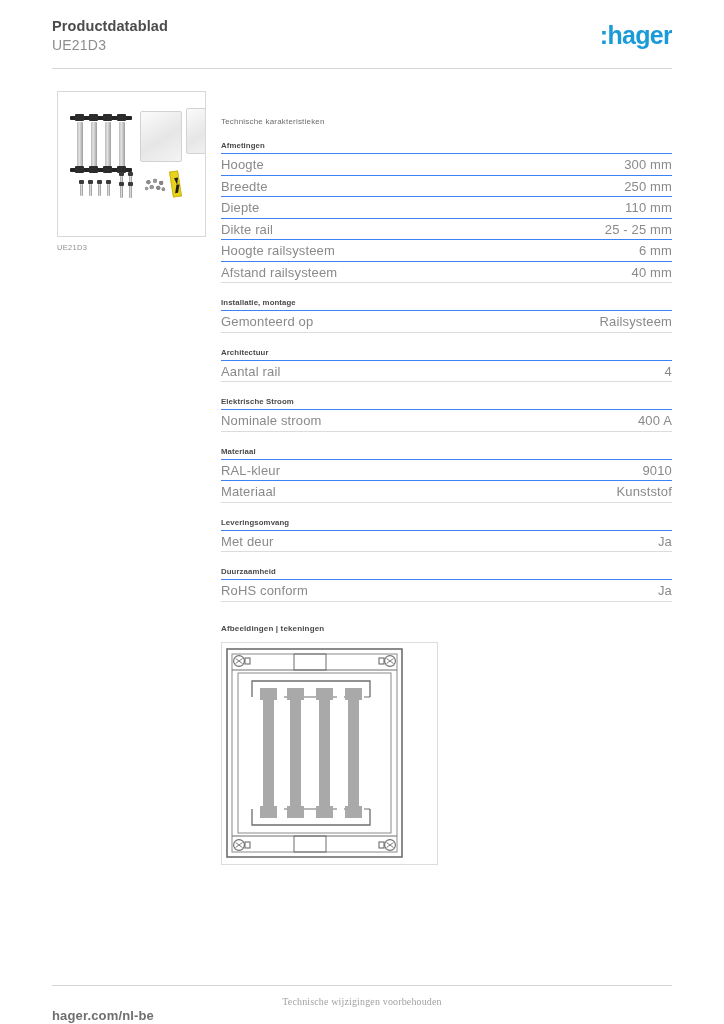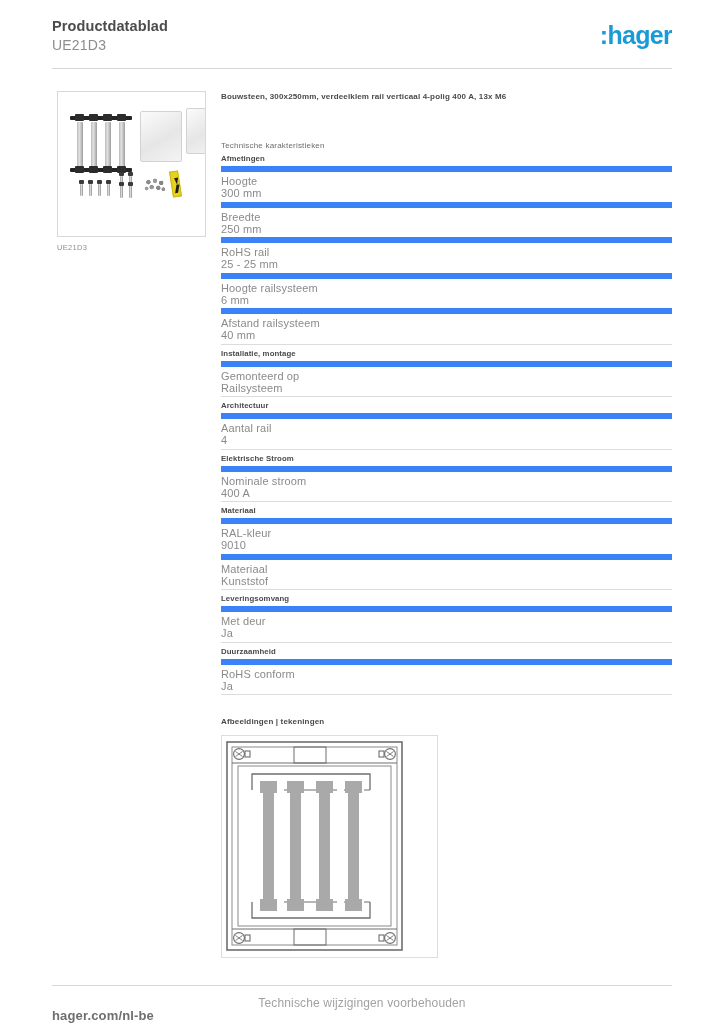--- a/index.html
+++ b/index.html
@@ -158,47 +158,46 @@
     width: 451px;
   }
   .product-desc {
     font-size: 8px;
     font-weight: bold;
     color: #4a4a4a;
     letter-spacing: 0.15px;
     line-height: 11px;
   }
   .tech-heading {
-    margin-top: 39px;
+    margin-top: 26px;
     font-size: 8px;
     font-weight: normal;
     color: #6d6d6d;
     letter-spacing: 0.2px;
   }
 
   
-  .spec-group { margin-top: 4px; }
+  .spec-group { margin-top: 15px; }
   .spec-group:first-of-type { }
   .group-title {
     font-size: 7.8px;
     font-weight: bold;
     color: #4a4a4a;
     letter-spacing: 0.1px;
     padding-bottom: 3px;
   }
   .spec-row {
     display: flex;
     justify-content: space-between;
     align-items: baseline;
-    border-top: 6px solid #3b82f6;
+    border-top: 1px solid #3b82f6;
     padding: 3px 0 2.5px 0;
-    font-size: 11px;
+    font-size: 13px;
     color: #8a8a8a;
     letter-spacing: 0.15px;
-    flex-direction: column;
   }
   .spec-group .spec-row:last-child { border-bottom: 1px solid #dcdcdc; }
   .spec-label { white-space: nowrap; }
   .spec-value { white-space: nowrap; text-align: center; }
 
   
   .draw-heading {
     margin-top: 22px;
     font-size: 8px;
     font-weight: bold;
@@ -230,21 +229,21 @@
     height: 14px;
   }
   .footer-left {
     position: absolute; left: 0; top: 12px;
     font-size: 13px; font-weight: bold;
     color: #6f6f6f; letter-spacing: 0.15px;
   }
   .footer-center {
     position: absolute; left: 50%; top: 0;
     transform: translateX(-50%);
-    font-size: 12px; color: #a2a2a2; letter-spacing: 0.15px;
+    font-size: 10px; color: #a2a2a2; letter-spacing: 0.15px; font-family: Liberation Serif, serif;
   }
   .footer-right {
     position: absolute; right: 0; top: 8px;
     font-size: 13px; font-weight: bold;
     color: #6f6f6f; letter-spacing: 0.15px; margin-top: 47px;
   }
 </style>
 </head>
 <body>
 
@@ -296,36 +295,39 @@
       <div class="screw-head" style="left:70px; top:80px;"></div>
       <div class="screw" style="left:62px; top:94px;"></div>
       <div class="screw-head" style="left:61px; top:90px;"></div>
       <div class="screw" style="left:71px; top:94px;"></div>
       <div class="screw-head" style="left:70px; top:90px;"></div>
     </div>
   </div>
   <div class="photo-caption">UE21D3</div>
 
   <div class="main">
-    <div class="product-desc">Bouwsteen, 300x250mm, verdeelklem rail verticaal 4-polig 400 A, 13x M6</div>
     <div class="tech-heading">Technische karakteristieken</div>
 
     <div id="spec-table">
         <div class="spec-group">
           <div class="group-title">Afmetingen</div>
           <div class="spec-row">
             <span class="spec-label">Hoogte</span>
             <span class="spec-value">300 mm</span>
           </div>
           <div class="spec-row">
             <span class="spec-label">Breedte</span>
             <span class="spec-value">250 mm</span>
           </div>
           <div class="spec-row">
-            <span class="spec-label">RoHS rail</span>
+            <span class="spec-label">Diepte</span>
+            <span class="spec-value">110 mm</span>
+          </div>
+          <div class="spec-row">
+            <span class="spec-label">Dikte rail</span>
             <span class="spec-value">25 - 25 mm</span>
           </div>
           <div class="spec-row">
             <span class="spec-label">Hoogte railsysteem</span>
             <span class="spec-value">6 mm</span>
           </div>
           <div class="spec-row">
             <span class="spec-label">Afstand railsysteem</span>
             <span class="spec-value">40 mm</span>
           </div>

